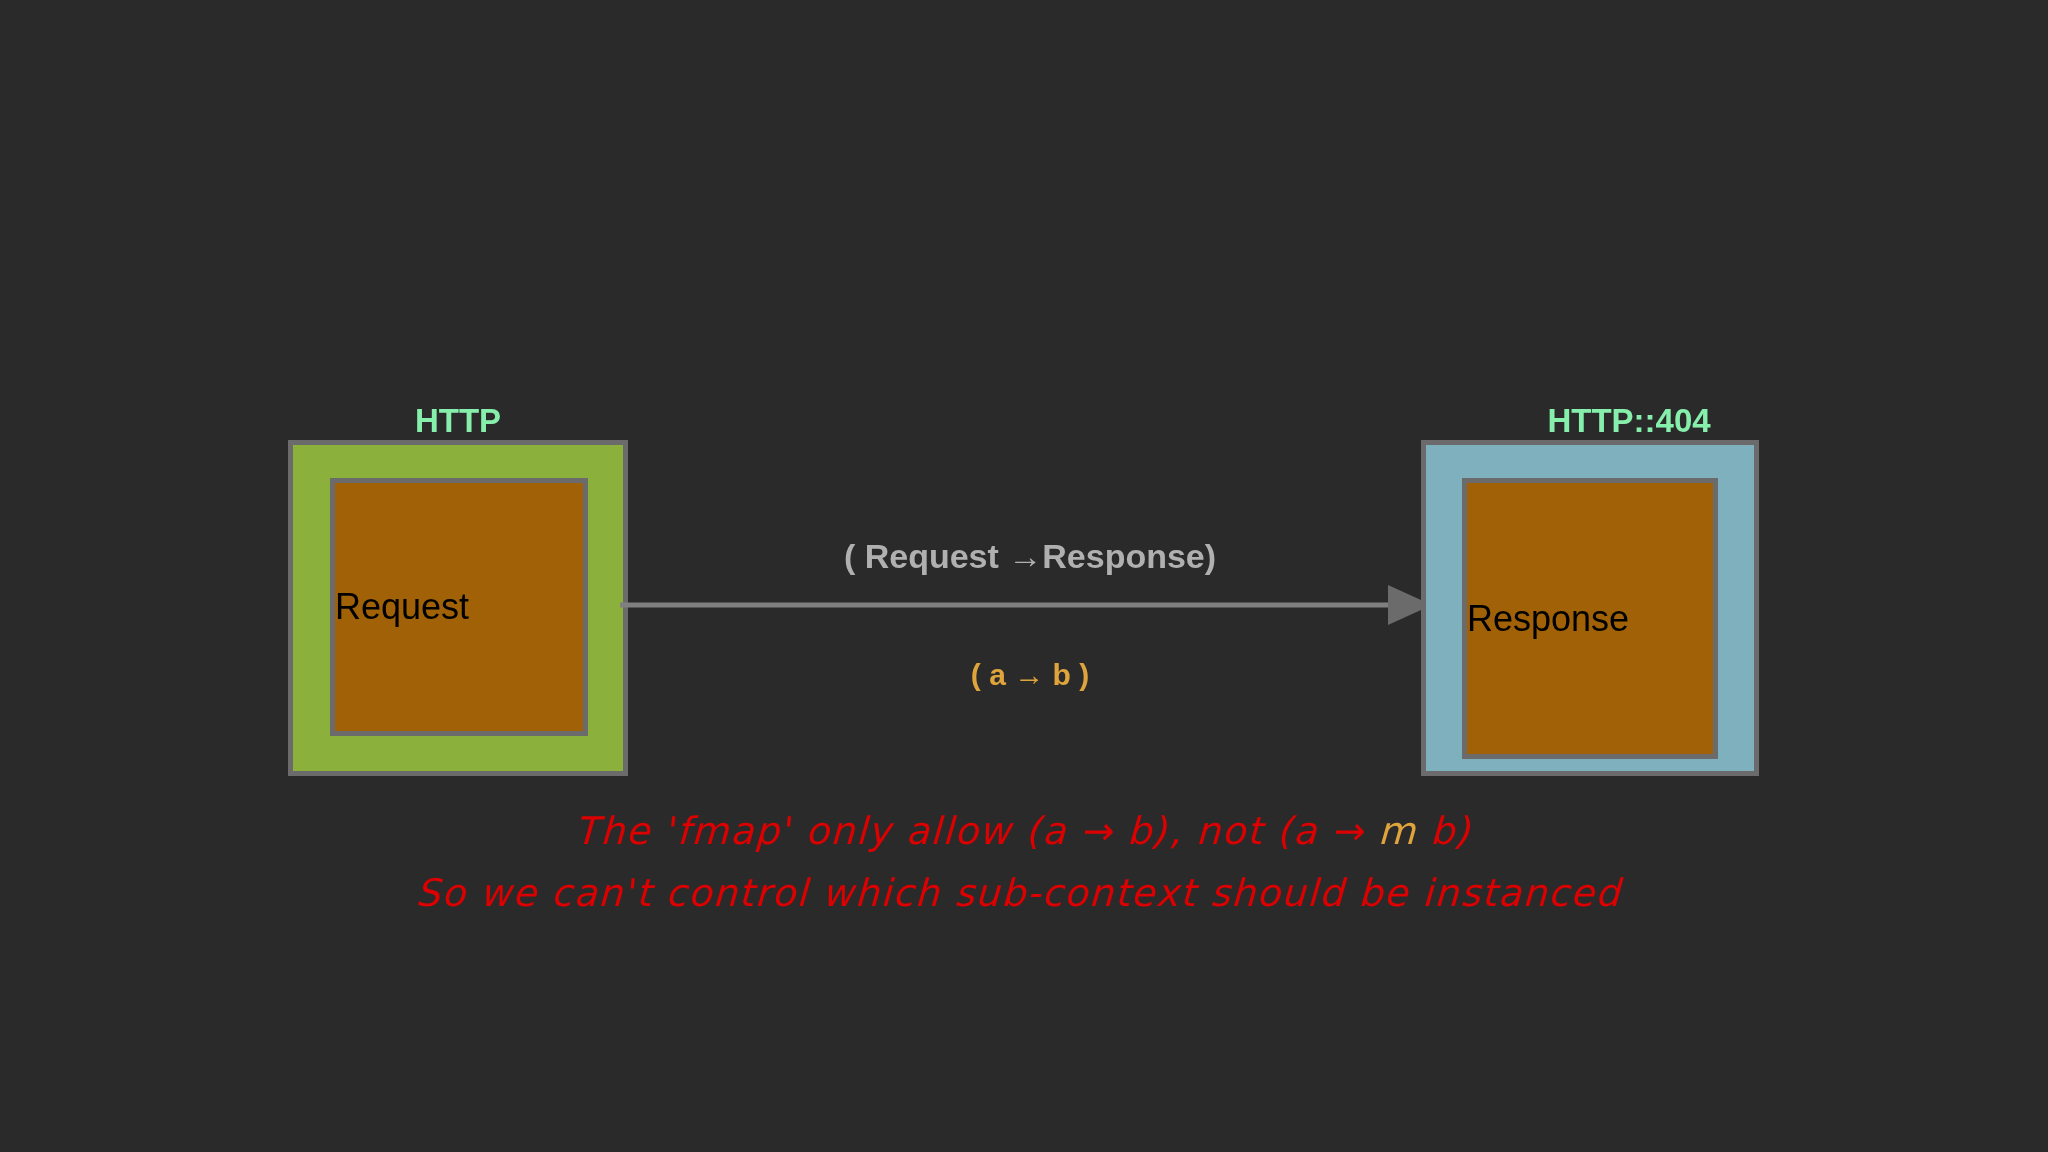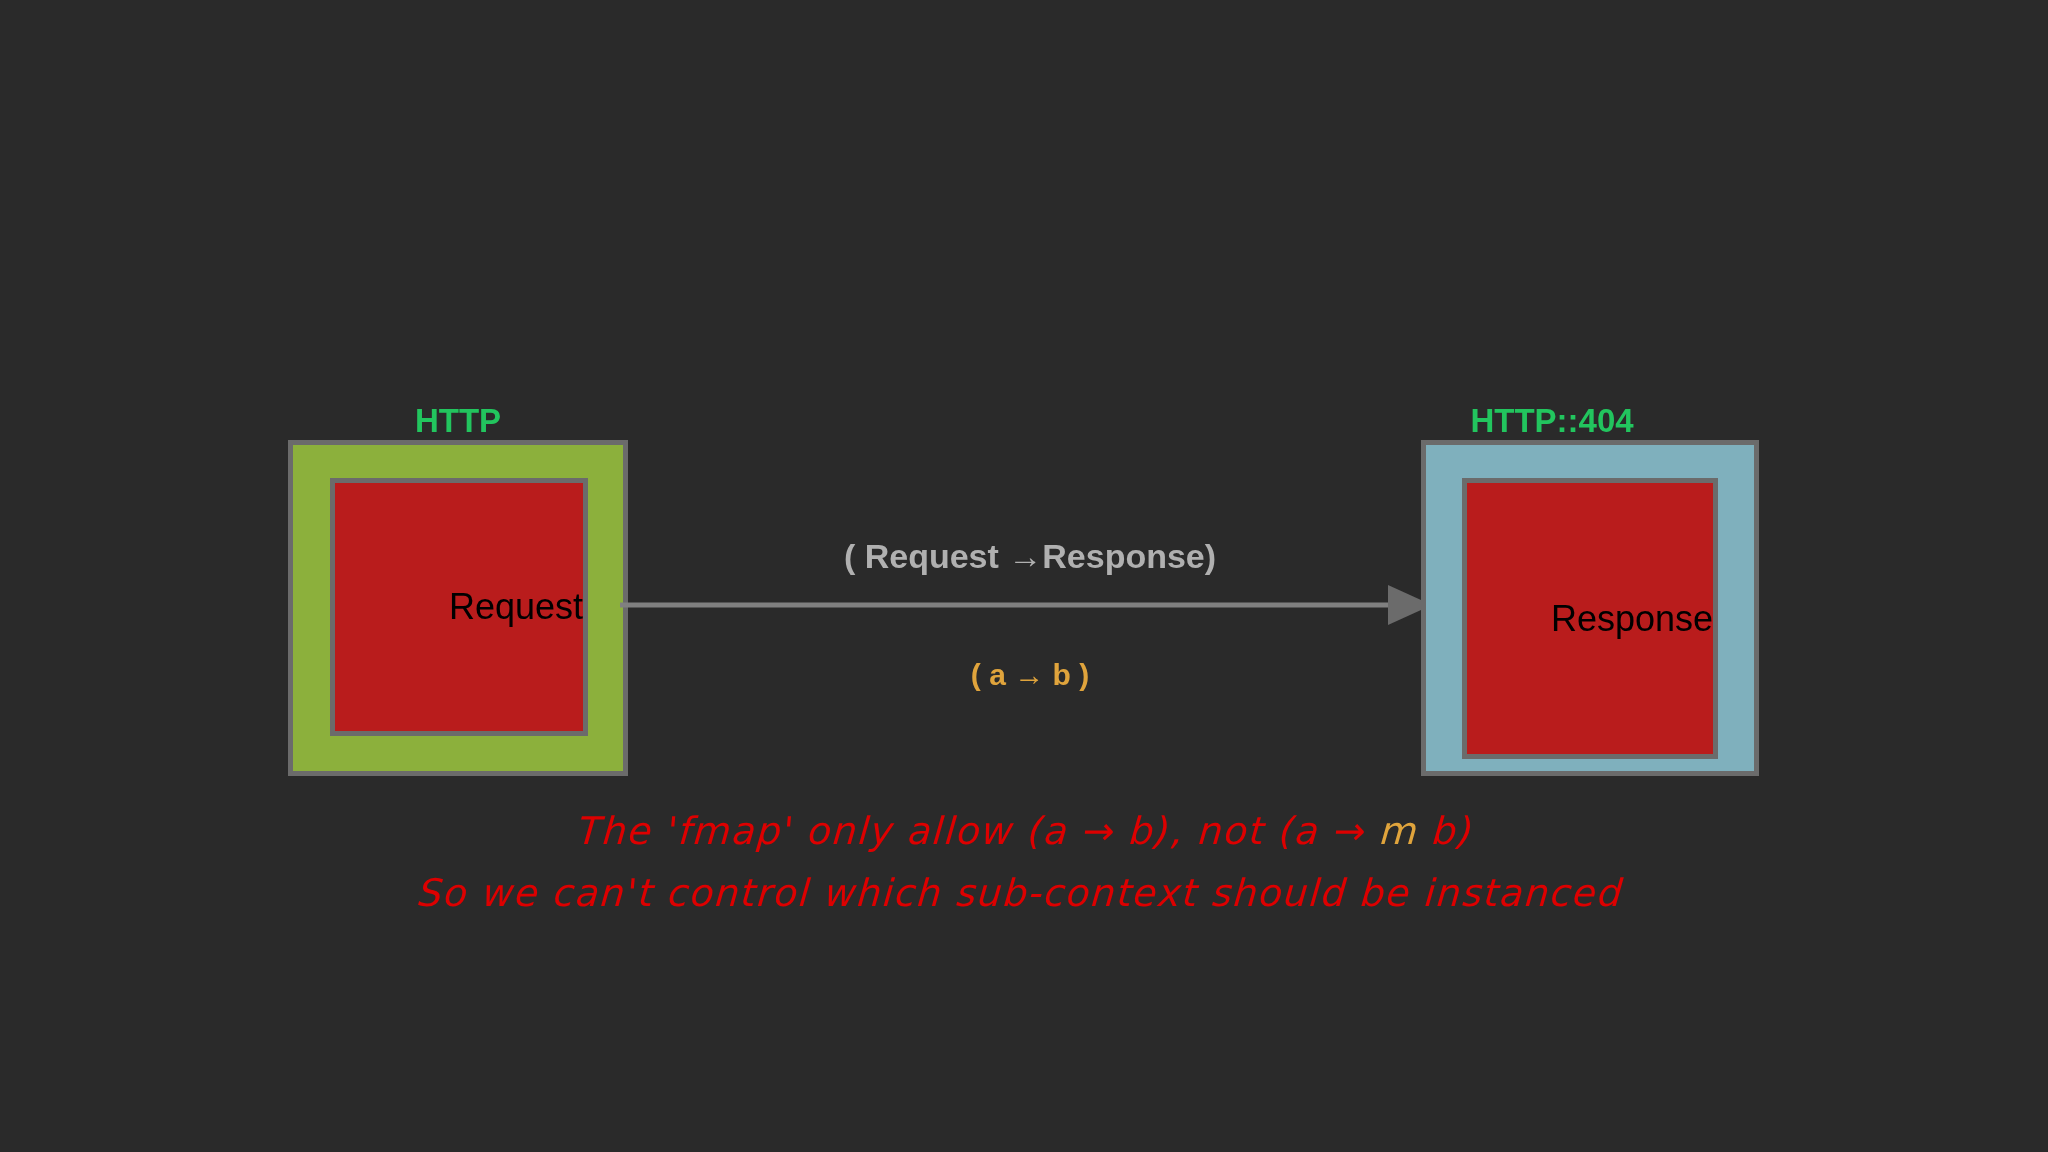--- a/index.html
+++ b/index.html
@@ -39,25 +39,25 @@
     top: 440px;
     width: 338px;
     height: 336px;
     background: #7fb0bd;
   }
 
   
   .value-box {
     position: absolute;
     border: 5px solid #6b6b6b;
-    background: #b91c1c;
+    background: #a16207;
     box-sizing: border-box;
     display: flex;
     align-items: center;
-    justify-content: flex-end;
+    justify-content: flex-start;
   }
   #left-value {
     left: 330px;
     top: 478px;
     width: 258px;
     height: 258px;
   }
   #right-value {
     left: 1462px;
     top: 478px;
@@ -70,35 +70,35 @@
     font-family: "Liberation Sans", sans-serif;
     font-weight: 400;
     letter-spacing: 0px;
     line-height: 1;
     white-space: nowrap;
   }
 
   
   .context-title {
     position: absolute;
-    color: #22c55e;
+    color: #86efac;
     font-size: 33px;
     font-weight: bold;
     font-family: "Liberation Sans", sans-serif;
     white-space: nowrap;
     text-align: center;
     line-height: 1;
   }
   #left-title {
     left: 288px;
     top: 404px;
     width: 340px;
   }
   #right-title {
-    left: 1383px;
+    left: 1460px;
     top: 404px;
     width: 338px;
   }
 
   
   #arrow-svg {
     position: absolute;
     left: 620px;
     top: 575px;
     width: 820px;

